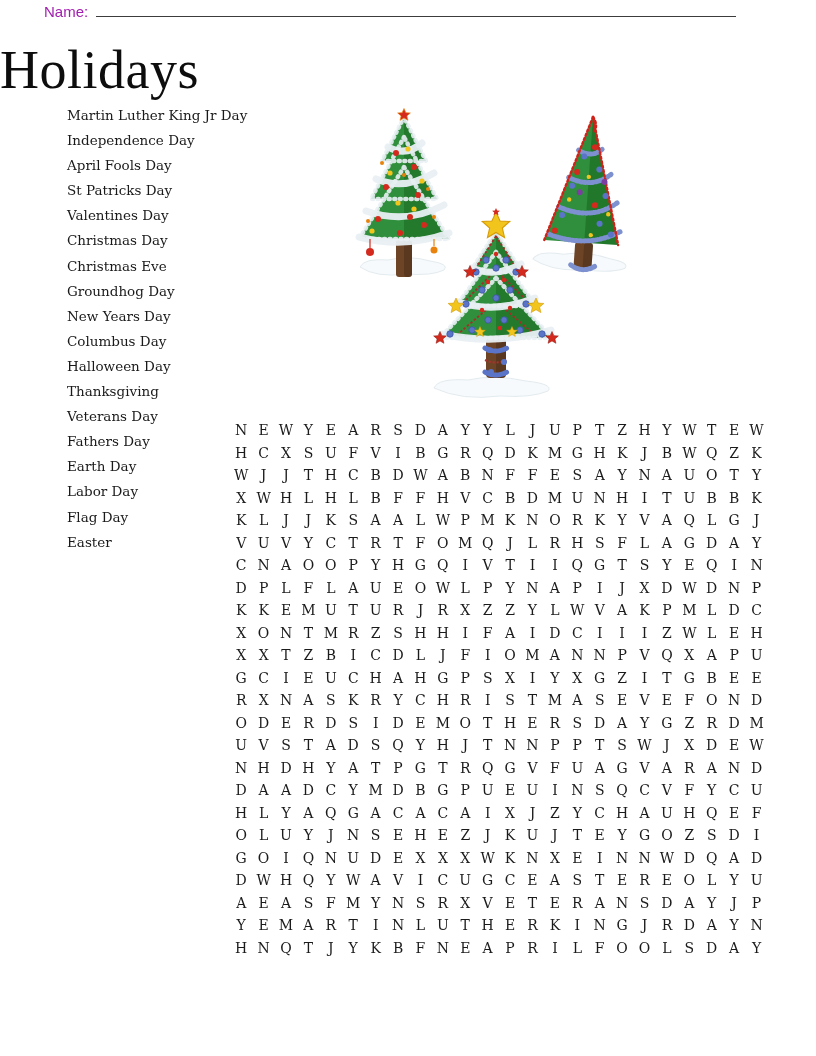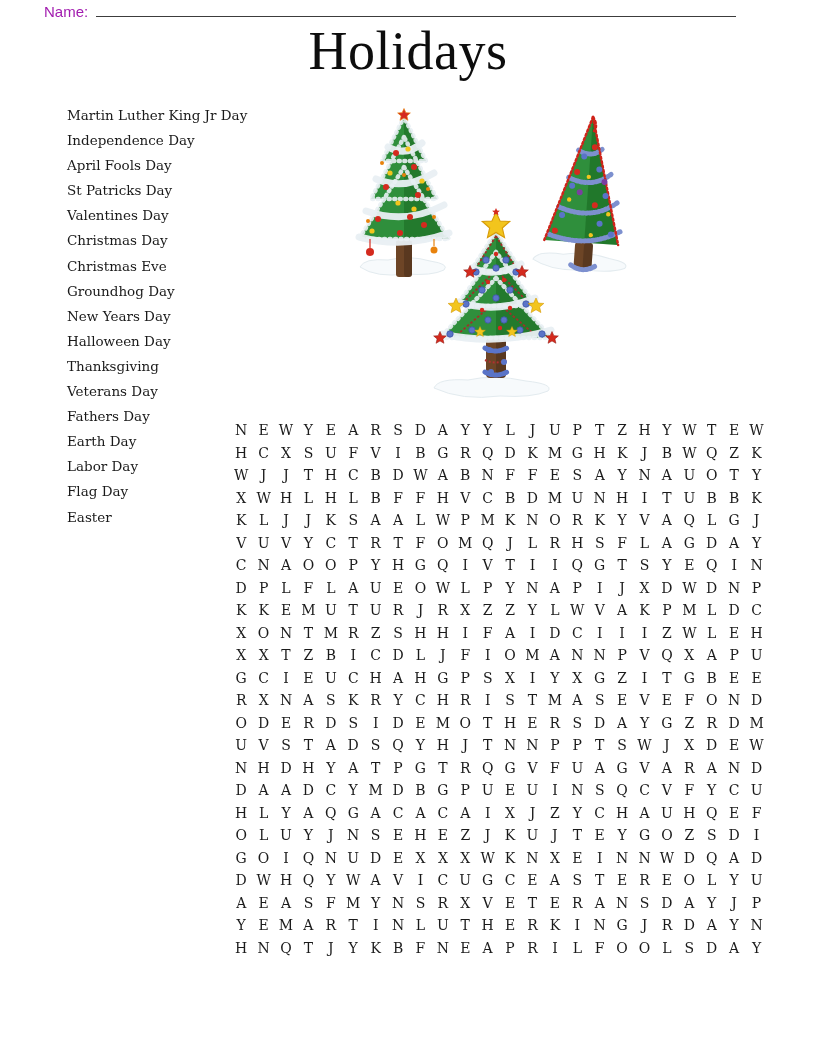--- a/index.html
+++ b/index.html
@@ -19,23 +19,22 @@
     color: #a21caf;
     vertical-align: baseline;
   }
   .name-line {
     display: inline-block;
     width: 640px; height: 13px;
     border-bottom: 1.6px solid #3c3c3c;
     margin-left: 8px;
   }
   .title {
-    position: absolute; left: 0; top: 20px; width: 816px;
+    position: absolute; left: 0; top: 39px; width: 816px;
     margin: 0;
-    text-align: center;
     font-family: "Liberation Serif", serif;
     font-weight: 400;
     font-size: 54px;
     color: #0d0d0d;
     letter-spacing: 0.5px;
   }
   .trees {
     position: absolute; left: 338px; top: 103px;
     width: 320px; height: 300px;
   }
@@ -257,20 +256,21 @@
 <div class="word-list">
     <div class="word">Martin Luther King Jr Day</div>
     <div class="word">Independence Day</div>
     <div class="word">April Fools Day</div>
     <div class="word">St Patricks Day</div>
     <div class="word">Valentines Day</div>
     <div class="word">Christmas Day</div>
     <div class="word">Christmas Eve</div>
     <div class="word">Groundhog Day</div>
     <div class="word">New Years Day</div>
+    <div class="word">Columbus Day</div>
     <div class="word">Halloween Day</div>
     <div class="word">Thanksgiving</div>
     <div class="word">Veterans Day</div>
     <div class="word">Fathers Day</div>
     <div class="word">Earth Day</div>
     <div class="word">Labor Day</div>
     <div class="word">Flag Day</div>
     <div class="word">Easter</div>
   </div>
 

